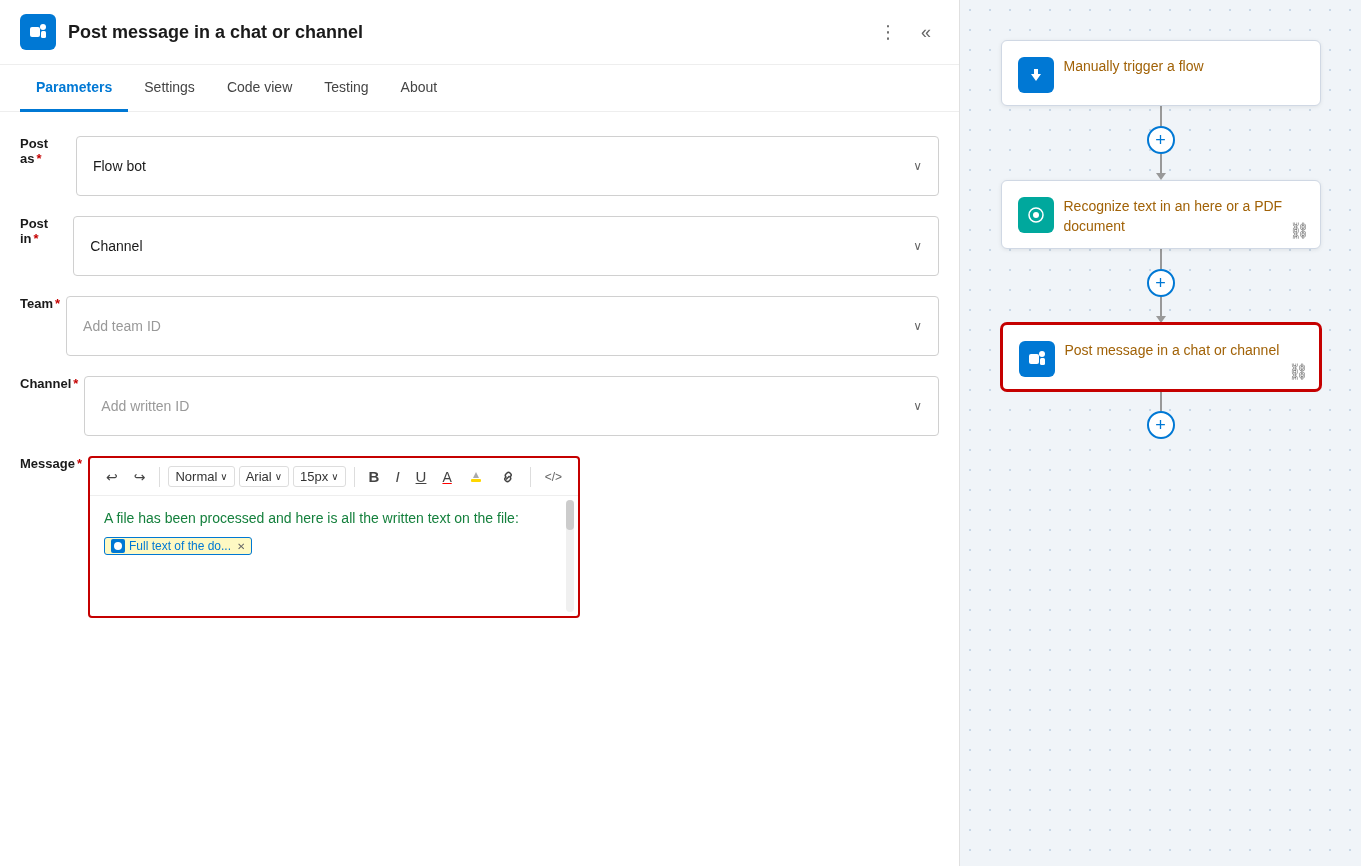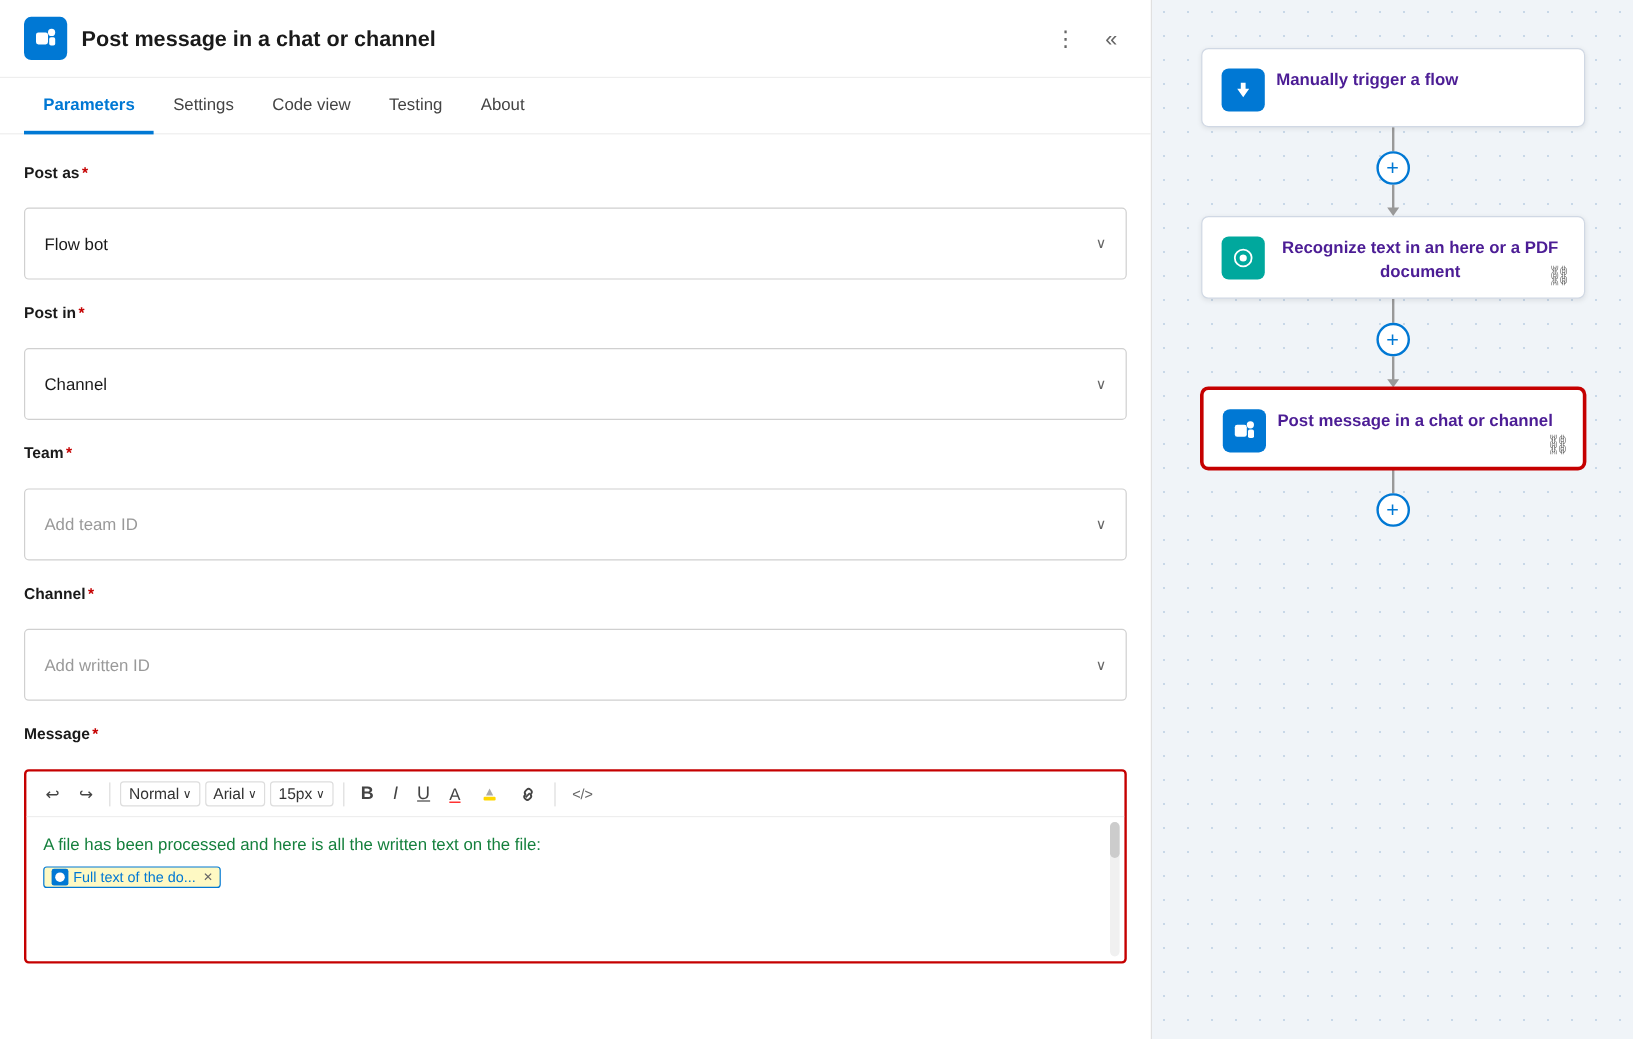--- a/index.html
+++ b/index.html
@@ -93,22 +93,22 @@
     
     .form-content {
       padding: 24px 20px;
       display: flex;
       flex-direction: column;
       gap: 20px;
     }
 
     .field-group {
       display: flex;
-      flex-direction: column;
-      gap: 22px;
+      flex-direction: row;
+      gap: 6px;
     }
 
     .field-label {
       font-size: 13px;
       font-weight: 600;
       color: #1a1a1a;
     }
 
     .required-star {
       color: #c50000;
@@ -306,24 +306,23 @@
       flex-shrink: 0;
     }
 
     .flow-card-icon.blue { background: #0078d4; }
     .flow-card-icon.teal { background: #00a89d; }
 
     .flow-card-icon svg { width: 20px; height: 20px; }
 
     .flow-card-title {
       font-size: 14px;
-      font-weight: 700;
-      color: #4c1d95;
+      font-weight: 400;
+      color: #a16207;
       line-height: 1.4;
-      text-align: center;
     }
 
     .flow-connector {
       display: flex;
       flex-direction: column;
       align-items: center;
       gap: 0;
     }
 
     .flow-line {

